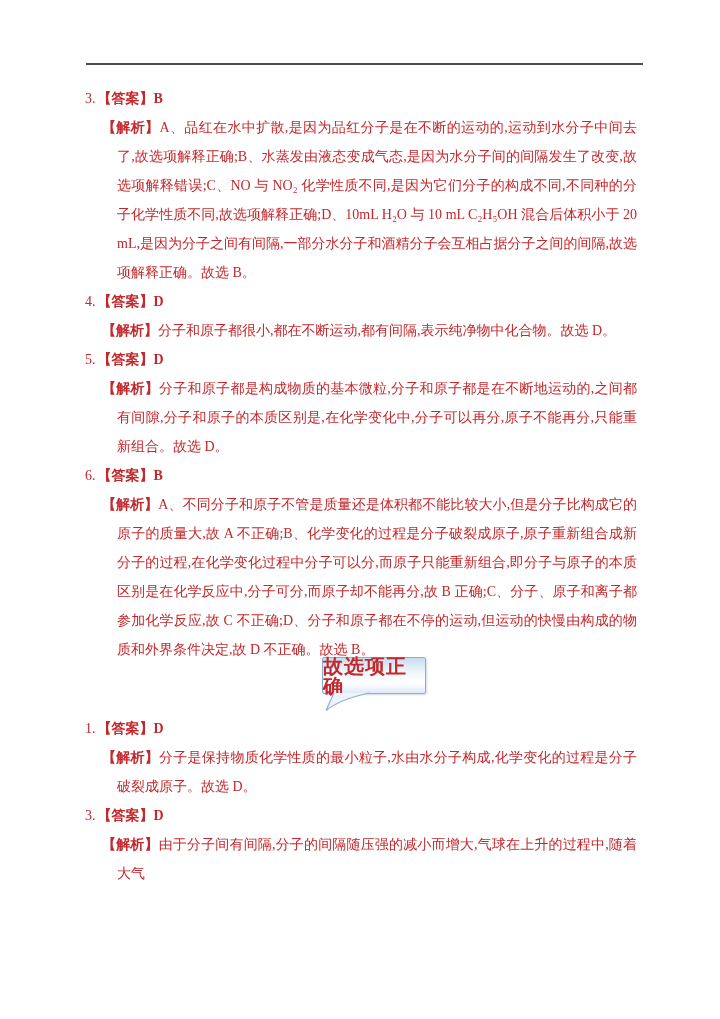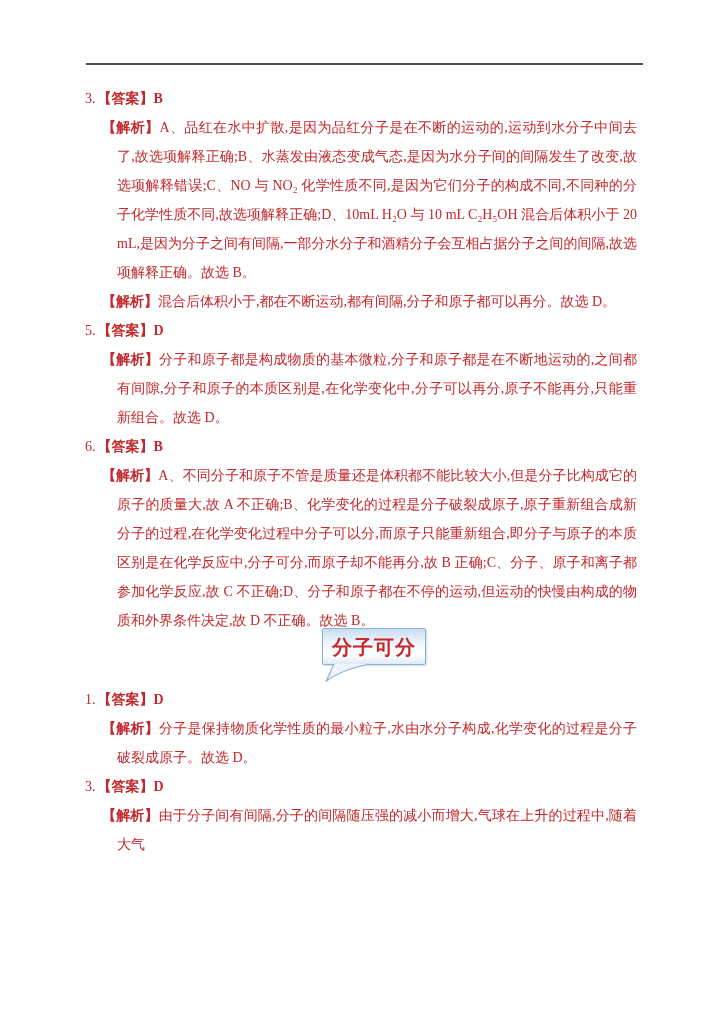--- a/index.html
+++ b/index.html
@@ -88,36 +88,37 @@
   <div class="header-rule"></div>
 
   <div class="content">
 
     <div class="question">
       <div class="q-head"><span class="q-num">3.</span><span class="b">【答案】</span><span class="b">B</span></div>
       <div class="q-analysis"><span class="b">【解析】</span><span>A、品红在水中扩散,是因为品红分子是在不断的运动的,运动到水分子中间去了,故选项解释正确;B、水蒸发由液态变成气态,是因为水分子间的间隔发生了改变,故选项解释错误;C、NO 与 NO₂ 化学性质不同,是因为它们分子的构成不同,不同种的分子化学性质不同,故选项解释正确;D、10mL H₂O 与 10 mL C₂H₅OH 混合后体积小于 20 mL,是因为分子之间有间隔,一部分水分子和酒精分子会互相占据分子之间的间隔,故选项解释正确。故选 B。</span></div>
     </div>
 
     <div class="question">
-      <div class="q-analysis"><span class="b">【解析】</span><span>混合后体积小于,都在不断运动,都有间隔,分子和原子都可以再分。故选 D。</span></div>
+      <div class="q-head"><span class="q-num">4.</span><span class="b">【答案】</span><span class="b">D</span></div>
+      <div class="q-analysis"><span class="b">【解析】</span><span>分子和原子都很小,都在不断运动,都有间隔,表示纯净物中化合物。故选 D。</span></div>
     </div>
 
     <div class="question">
       <div class="q-head"><span class="q-num">5.</span><span class="b">【答案】</span><span class="b">D</span></div>
       <div class="q-analysis"><span class="b">【解析】</span><span>分子和原子都是构成物质的基本微粒,分子和原子都是在不断地运动的,之间都有间隙,分子和原子的本质区别是,在化学变化中,分子可以再分,原子不能再分,只能重新组合。故选 D。</span></div>
     </div>
 
     <div class="question">
       <div class="q-head"><span class="q-num">6.</span><span class="b">【答案】</span><span class="b">B</span></div>
       <div class="q-analysis"><span class="b">【解析】</span><span>A、不同分子和原子不管是质量还是体积都不能比较大小,但是分子比构成它的原子的质量大,故 A 不正确;B、化学变化的过程是分子破裂成原子,原子重新组合成新分子的过程,在化学变化过程中分子可以分,而原子只能重新组合,即分子与原子的本质区别是在化学反应中,分子可分,而原子却不能再分,故 B 正确;C、分子、原子和离子都参加化学反应,故 C 不正确;D、分子和原子都在不停的运动,但运动的快慢由构成的物质和外界条件决定,故 D 不正确。故选 B。</span></div>
     </div>
 
     <div class="callout-row">
       <div class="callout">
-        <span class="callout-text">分子可分</span>
+        <span class="callout-text">故选项正确</span>
         <svg class="callout-tail" width="46" height="20" viewBox="0 0 46 20">
           <path d="M 44 1 C 28 4.5 12 9.5 1 18.5 L 9 1" fill="#edf4fb" stroke="#8fafd2" stroke-width="1.2"></path>
         </svg>
       </div>
     </div>
 
     <div class="question">
       <div class="q-head"><span class="q-num">1.</span><span class="b">【答案】</span><span class="b">D</span></div>
       <div class="q-analysis"><span class="b">【解析】</span><span>分子是保持物质化学性质的最小粒子,水由水分子构成,化学变化的过程是分子破裂成原子。故选 D。</span></div>
     </div>

